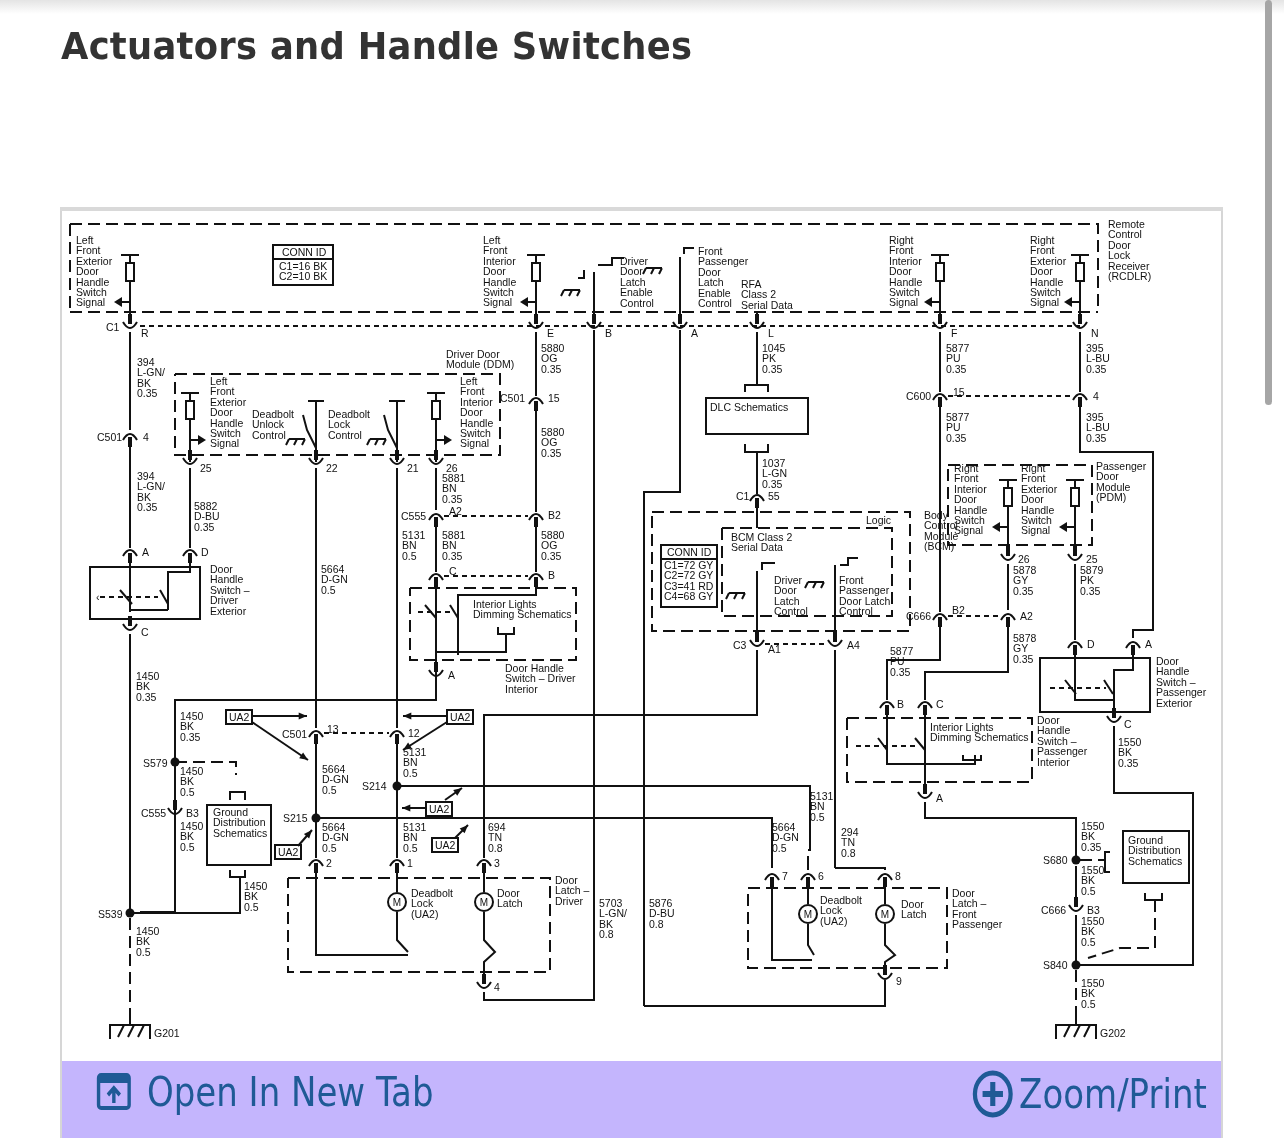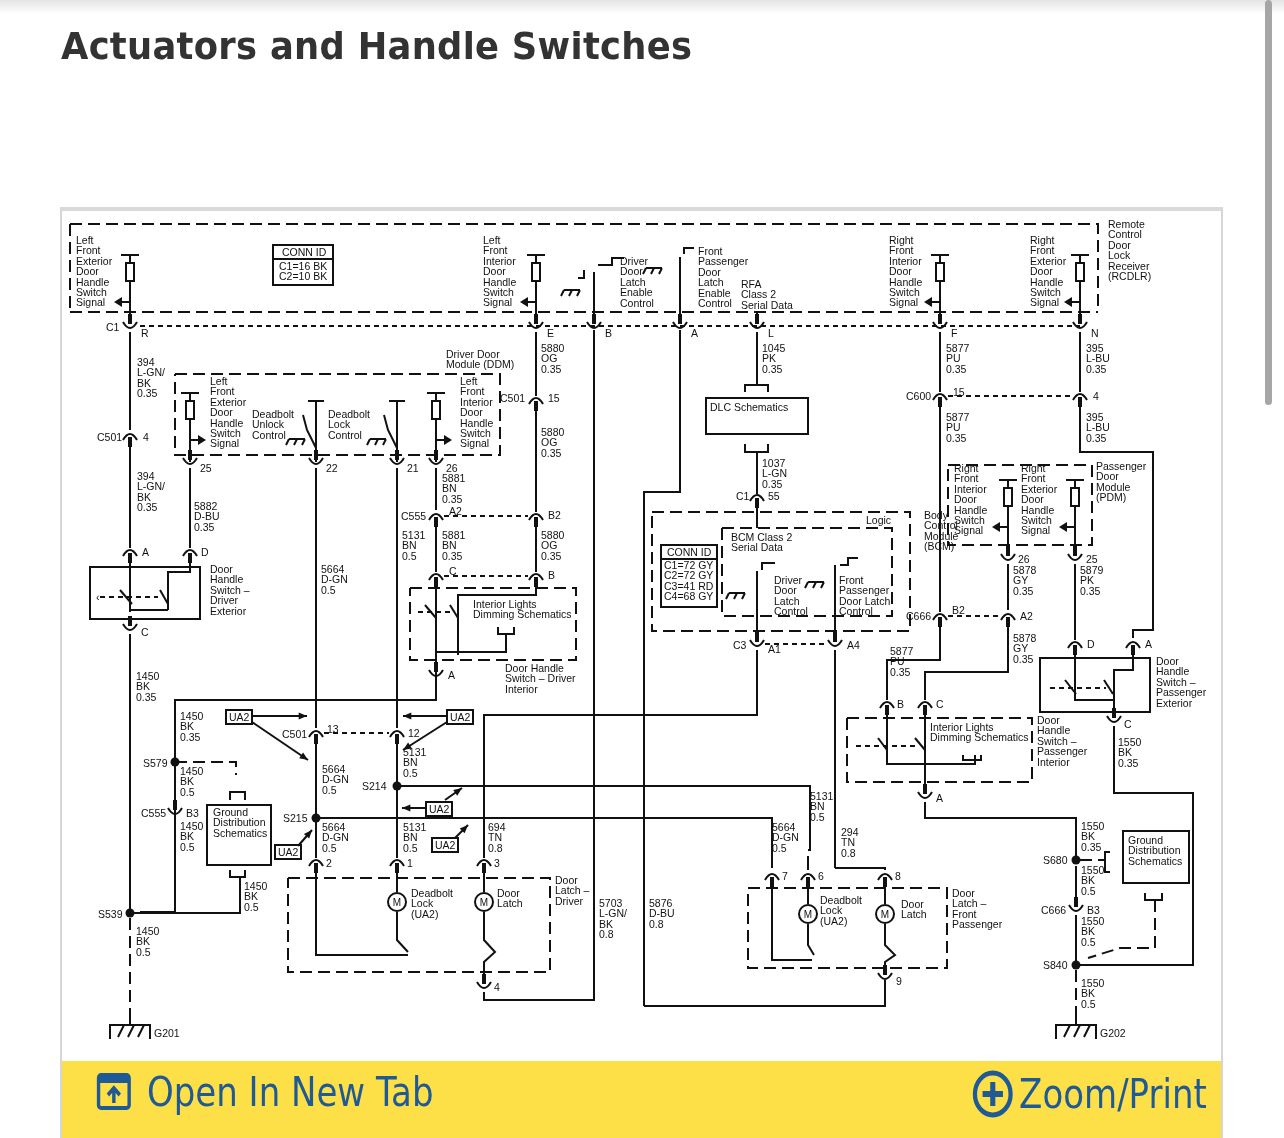--- a/index.html
+++ b/index.html
@@ -2,21 +2,21 @@
 <html><head>
 <meta charset="utf-8">
 <style>
   html,body{margin:0;padding:0;}
   body{width:1284px;height:1138px;background:#fff;position:relative;overflow:hidden;font-family:"Liberation Sans",sans-serif;}
   .topshade{position:absolute;left:0;top:0;width:1284px;height:14px;background:linear-gradient(#e4e4e4,#fff);}
   .page-title{position:absolute;left:61px;top:24px;font-family:"DejaVu Sans",sans-serif;font-weight:bold;font-size:38px;color:#333;letter-spacing:0.3px;transform:scaleX(0.93);transform-origin:left top;}
   .panel{position:absolute;left:60px;top:207px;width:1163px;height:931px;border:2px solid #d6d6d6;border-bottom:none;box-sizing:border-box;background:#fff;}
   .panel-topline{position:absolute;left:60px;top:207px;width:1163px;height:4px;background:#d9d9d9;}
   svg#diagram{position:absolute;left:62px;top:211px;width:1159px;height:850px;}
-  .footer{position:absolute;left:62px;top:1061px;width:1159px;height:77px;background:#fde047;}
+  .footer{position:absolute;left:62px;top:1061px;width:1159px;height:77px;background:#c4b5fd;}
   .footer .act{position:absolute;top:8px;display:flex;align-items:center;color:#1f5a96;font-family:"DejaVu Sans",sans-serif;font-size:40px;cursor:pointer;transform:scaleX(0.85);}
   .act-open{left:34px;transform-origin:left center;}
   .act-zoom{right:14px;transform-origin:right center;}
   .act .ic{margin-right:18px;display:inline-flex;}
   .scrollbar{position:absolute;left:1265px;top:0;width:7px;height:405px;background:#a6a6a6;border-radius:4px;}
   svg text{font-family:"Liberation Sans",sans-serif;font-size:10.5px;fill:#111;}
   svg .w{stroke:#111;stroke-width:2;fill:none;}
   svg .d{stroke:#111;stroke-width:2;fill:none;stroke-dasharray:12 6;}
   svg .ds{stroke:#111;stroke-width:2;fill:none;stroke-dasharray:5 4;}
   svg .box{stroke:#111;stroke-width:2;fill:#fff;}

